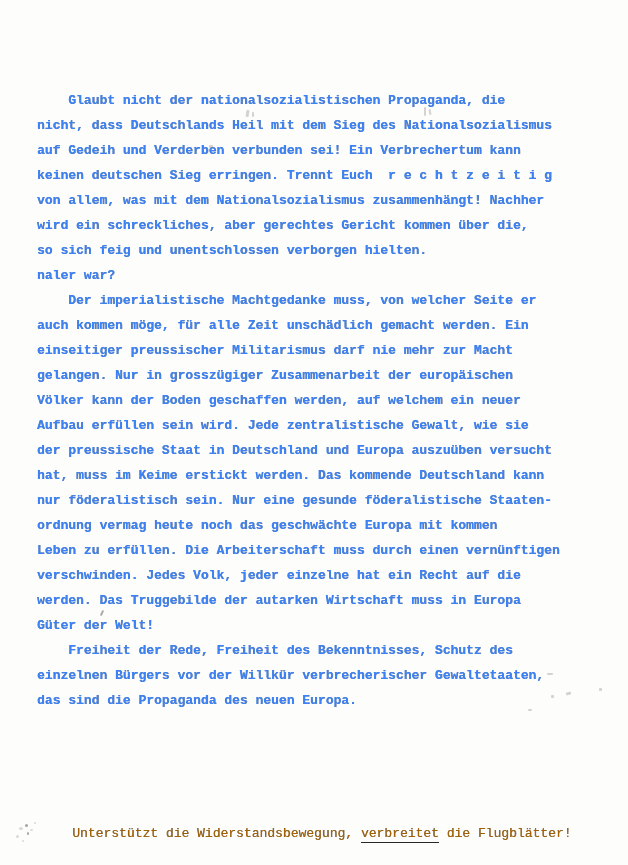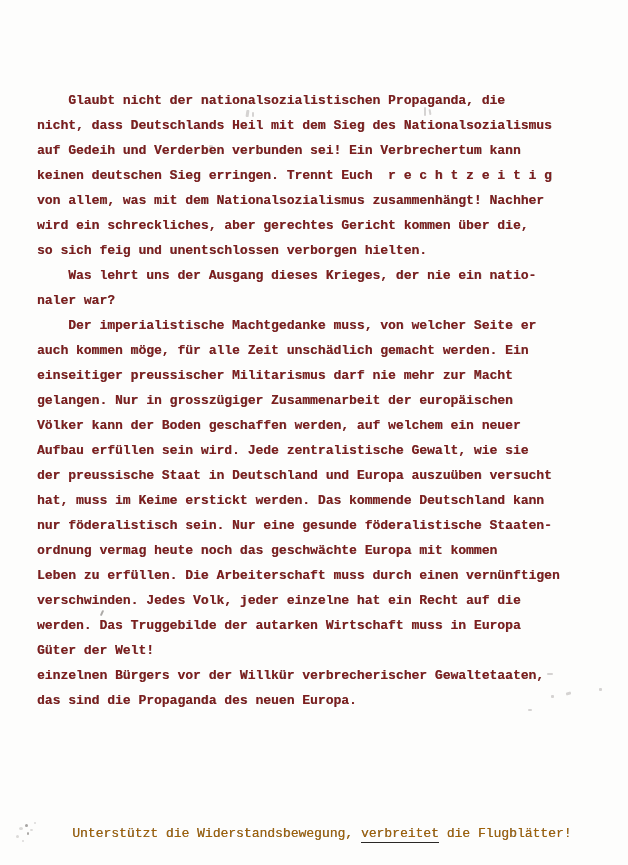--- a/index.html
+++ b/index.html
@@ -21,21 +21,21 @@
     left: 37px;
     top: 88px;
     width: 560px;
   }
   .line {
     height: 25px;
     line-height: 25px;
     white-space: pre;
     font-size: 13px;
     font-weight: 700;
-    color: #7f1d1d;
+    color: #3b82f6;
     letter-spacing: 0px;
     text-shadow: 0.3px 0.3px 0.4px rgba(30,28,26,0.55);
   }
   .closing-line {
     margin-top: 7px;
     height: 25px;
     line-height: 25px;
     white-space: pre;
     font-size: 13px;
     font-weight: 400;
@@ -67,36 +67,36 @@
 
   <div class="text-block">
 
   <div class="line">    Glaubt nicht der nationalsozialistischen Propaganda, die</div>
       <div class="line">nicht, dass Deutschlands Heil mit dem Sieg des Nationalsozialismus</div>
       <div class="line">auf Gedeih und Verderben verbunden sei! Ein Verbrechertum kann</div>
       <div class="line">keinen deutschen Sieg erringen. Trennt Euch  r e c h t z e i t i g</div>
       <div class="line">von allem, was mit dem Nationalsozialismus zusammenhängt! Nachher</div>
       <div class="line">wird ein schreckliches, aber gerechtes Gericht kommen über die,</div>
       <div class="line">so sich feig und unentschlossen verborgen hielten.</div>
-      <div class="line">    Was lehrt uns der Ausgang dieses Krieges, der nie ein natio-</div>
       <div class="line">naler war?</div>
       <div class="line">    Der imperialistische Machtgedanke muss, von welcher Seite er</div>
       <div class="line">auch kommen möge, für alle Zeit unschädlich gemacht werden. Ein</div>
       <div class="line">einseitiger preussischer Militarismus darf nie mehr zur Macht</div>
       <div class="line">gelangen. Nur in grosszügiger Zusammenarbeit der europäischen</div>
       <div class="line">Völker kann der Boden geschaffen werden, auf welchem ein neuer</div>
       <div class="line">Aufbau erfüllen sein wird. Jede zentralistische Gewalt, wie sie</div>
       <div class="line">der preussische Staat in Deutschland und Europa auszuüben versucht</div>
       <div class="line">hat, muss im Keime erstickt werden. Das kommende Deutschland kann</div>
       <div class="line">nur föderalistisch sein. Nur eine gesunde föderalistische Staaten-</div>
       <div class="line">ordnung vermag heute noch das geschwächte Europa mit kommen</div>
       <div class="line">Leben zu erfüllen. Die Arbeiterschaft muss durch einen vernünftigen</div>
       <div class="line">verschwinden. Jedes Volk, jeder einzelne hat ein Recht auf die</div>
       <div class="line">werden. Das Truggebilde der autarken Wirtschaft muss in Europa</div>
       <div class="line">Güter der Welt!</div>
+      <div class="line">    Freiheit der Rede, Freiheit des Bekenntnisses, Schutz des</div>
       <div class="line">einzelnen Bürgers vor der Willkür verbrecherischer Gewaltetaaten,</div>
       <div class="line">das sind die Propaganda des neuen Europa.</div>
     </div>
 
   <div class="closing-line" style="position:absolute; left:41px; top:789px;">
     <span>Unterstützt die Widerstandsbewegung, </span><span class="underlined-word">verbreitet</span><span> die Flugblätter!</span>
   </div>
 
   <div class="spk light" style="left:246px; top:110px; width:3px; height:7px; transform:rotate(8deg);"></div>
   <div class="spk light" style="left:252px; top:112px; width:2px; height:5px;"></div>

